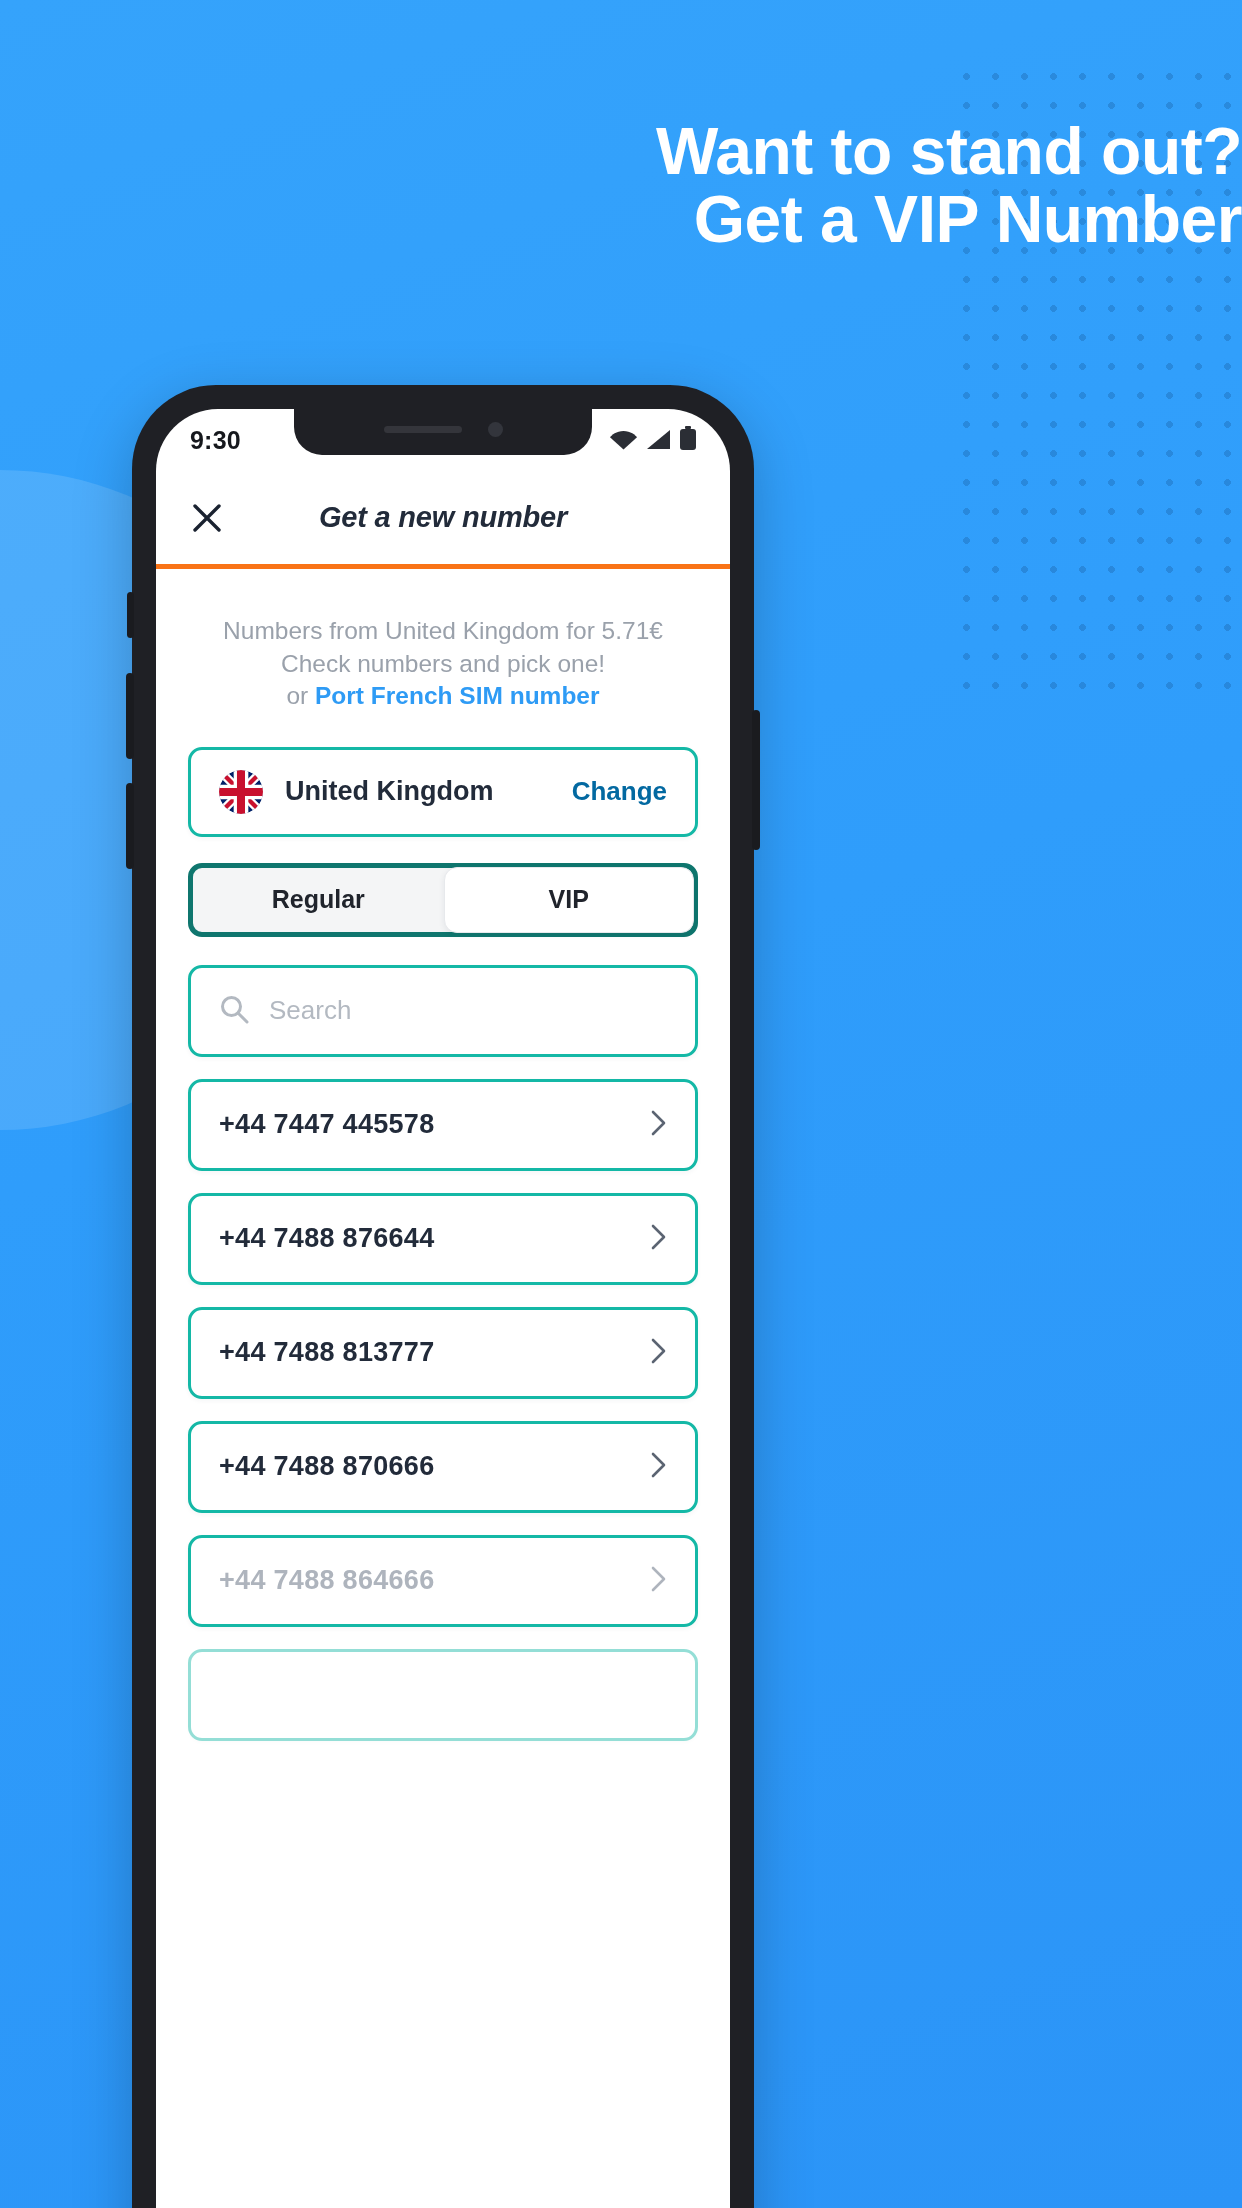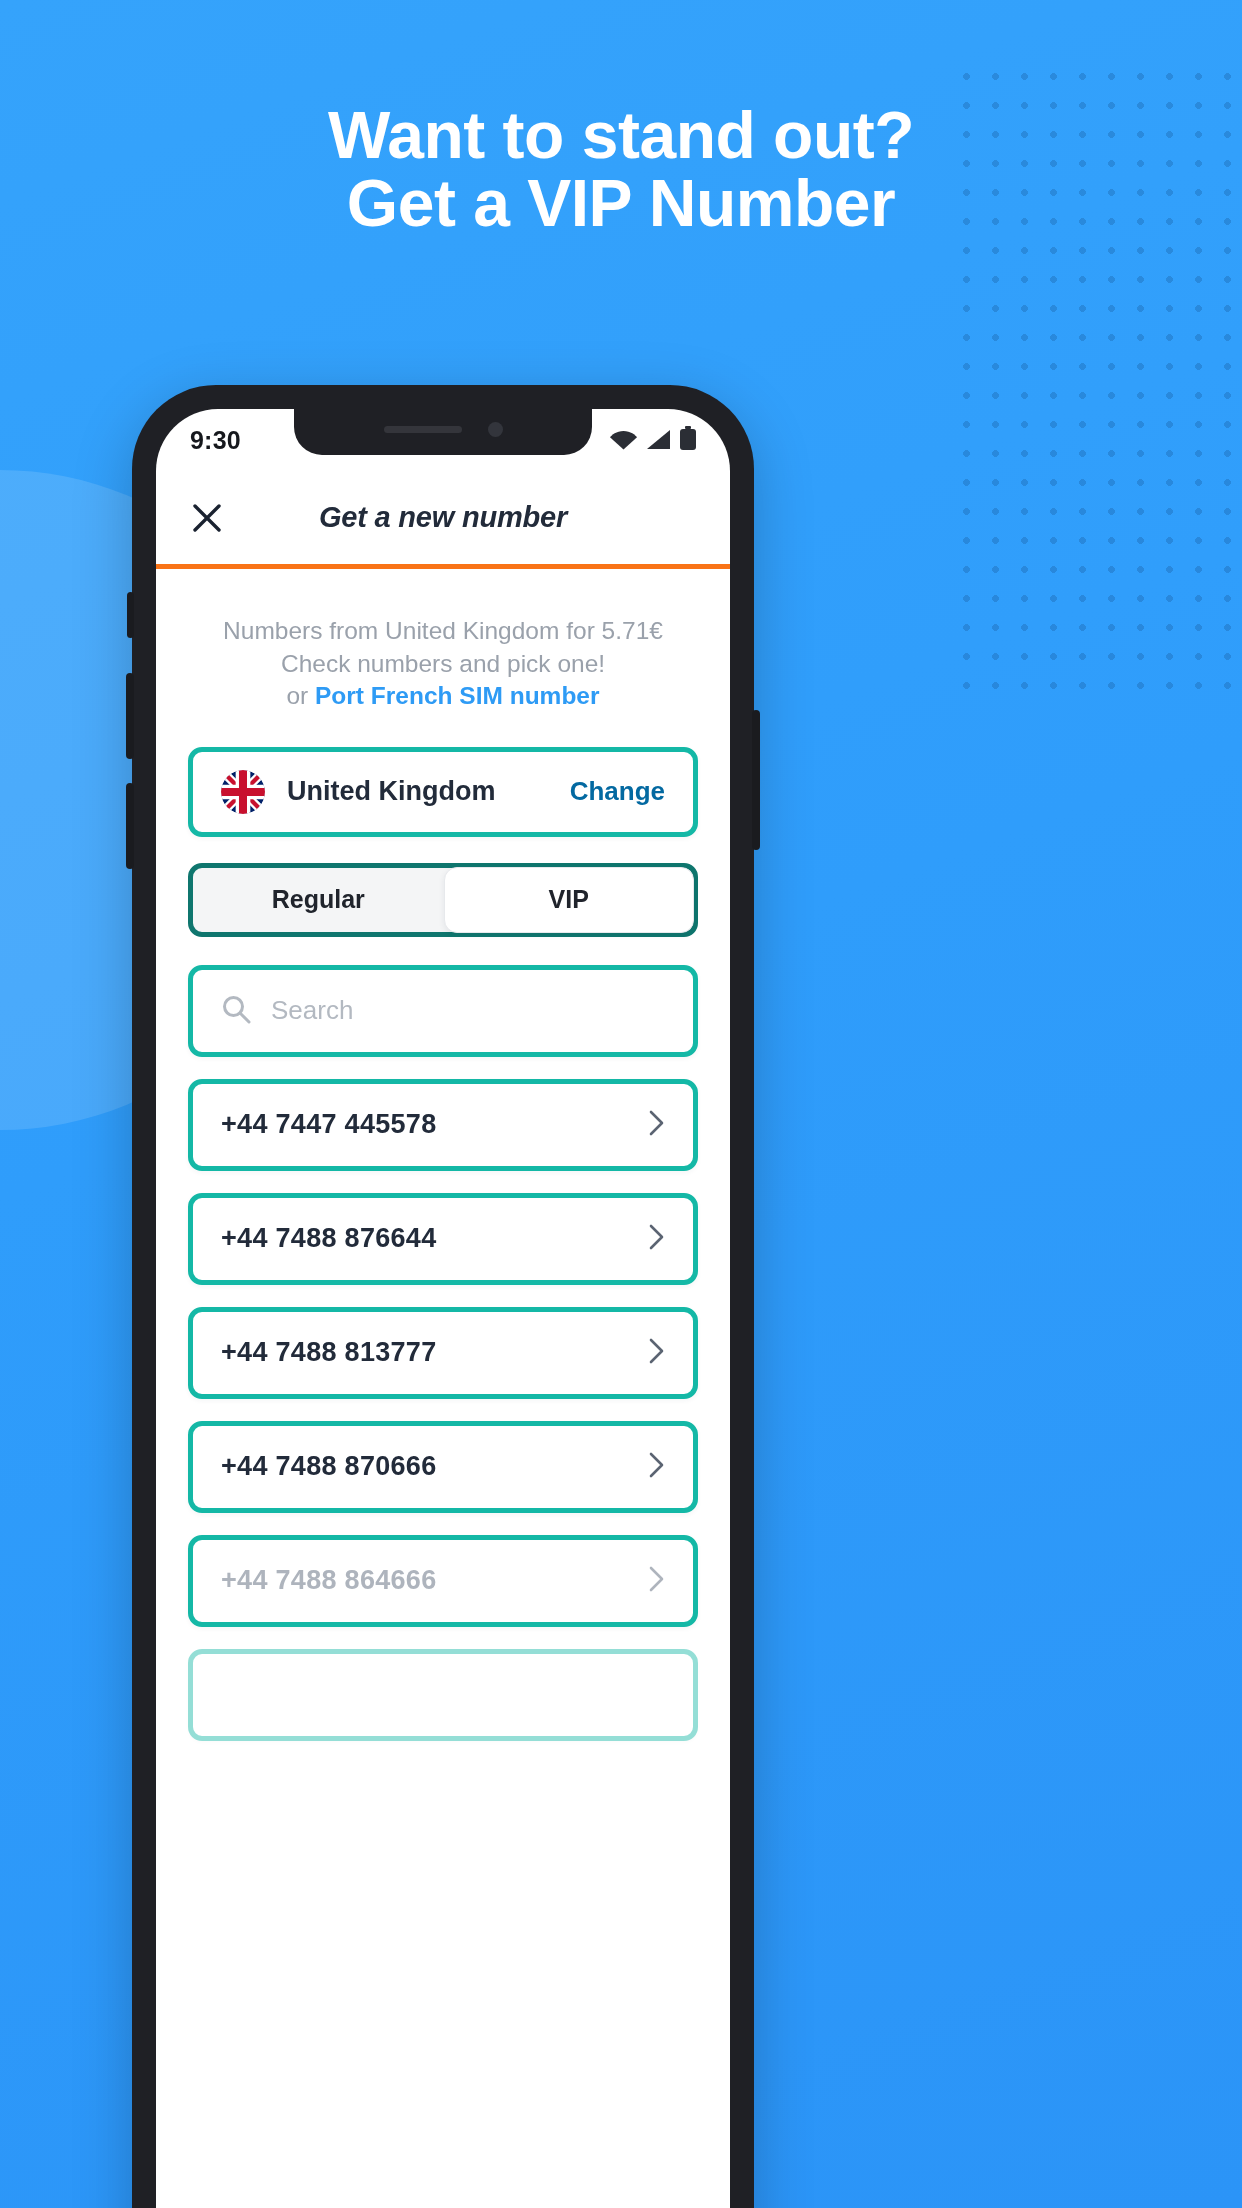--- a/index.html
+++ b/index.html
@@ -38,23 +38,23 @@
     height: 640px;
     background-image: radial-gradient(rgba(20,85,150,0.30) 3.2px, transparent 3.3px);
     background-size: 29px 29px;
     background-position: 0 0;
   }
 
   
   .headline {
     position: absolute;
     left: 0;
-    top: 102px;
+    top: 118px;
     width: 1242px;
-    text-align: center;
+    text-align: right;
     color: #ffffff;
     font-size: 66px;
     line-height: 1.03;
     font-weight: 700;
     letter-spacing: -0.5px;
   }
   .headline .line { display: block; }
 
   
   .phone {
@@ -186,21 +186,21 @@
   .desc .link {
     color: #2e9bf5;
     font-weight: 700;
     cursor: pointer;
   }
   .desc .or { color: #9aa1ab; }
 
   
   .card {
     background: #ffffff;
-    border: 5px solid #14b8a6;
+    border: 3px solid #14b8a6;
     border-radius: 14px;
     box-shadow: 0 2px 5px rgba(30,40,60,0.045);
   }
 
   .country-row {
     margin-top: 34px;
     height: 90px;
     display: flex;
     align-items: center;
     padding: 0 28px;

